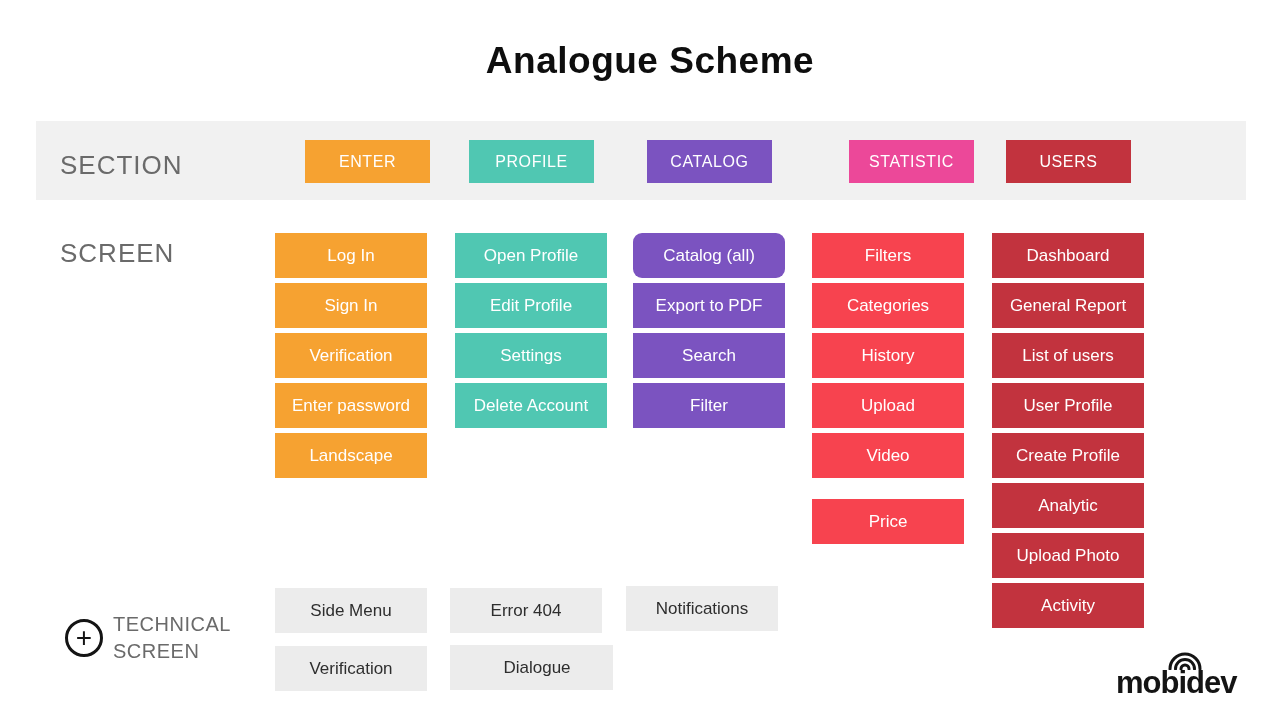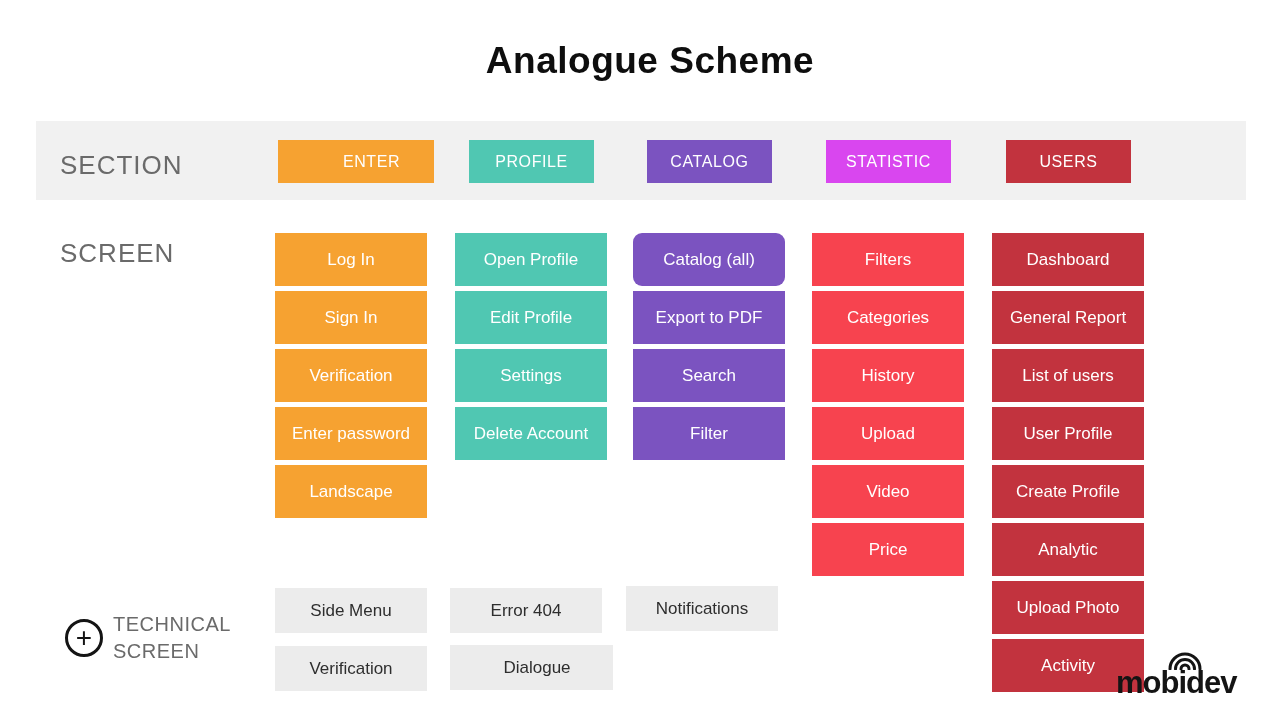--- a/index.html
+++ b/index.html
@@ -15,30 +15,30 @@
   .row-label {
     position:absolute; font-size:26px; letter-spacing:1px; color:#6a6a6a;
   }
   .lbl-section { left:60px; top:150px; }
   .lbl-screen  { left:60px; top:238px; }
   .sec-btn {
     position:absolute; top:140px; width:125px; height:43px;
     display:flex; align-items:center; justify-content:center;
     color:#ffffff; font-size:16px; letter-spacing:0.6px;
   }
-  .sec-0 { left:278px;padding-left:31px; } .sec-1 { left:469px; } .sec-2 { left:647px; }
+  .sec-0 { left:305px; } .sec-1 { left:469px; } .sec-2 { left:647px; }
   .sec-3 { left:826px; } .sec-4 { left:1006px; }
   .col {
     position:absolute; top:233px; width:152px;
     display:flex; flex-direction:column; gap:5px;
   }
   .col-0 { left:275px; } .col-1 { left:455px; } .col-2 { left:633px; }
   .col-3 { left:812px; } .col-4 { left:992px; }
   .scr-btn {
-    height:53px; display:flex; align-items:center; justify-content:center;
+    height:45px; display:flex; align-items:center; justify-content:center;
     color:#ffffff; font-size:17px;
   }
   .plus-circle {
     position:absolute; left:65px; top:619px; width:38px; height:38px;
     box-sizing:border-box; border:3px solid #141414; border-radius:50%;
     display:flex; align-items:center; justify-content:center;
     font-size:28px; font-weight:400; color:#141414; line-height:1;
   }
   .tech-label {
     position:absolute; left:113px; top:611px; color:#6a6a6a;
@@ -69,21 +69,21 @@
   <div class="title">Analogue Scheme</div>
 
   <div class="band" style="background: rgb(241, 241, 241);"></div>
 
   <div class="row-label lbl-section">SECTION</div>
   <div class="row-label lbl-screen">SCREEN</div>
 
   <div class="sec-btn sec-0" style="background: rgb(246, 162, 49);">ENTER</div>
   <div class="sec-btn sec-1" style="background: rgb(80, 199, 178);">PROFILE</div>
   <div class="sec-btn sec-2" style="background: rgb(123, 83, 192);">CATALOG</div>
-  <div class="sec-btn sec-3" style="background: #d946ef;">STATISTIC</div>
+  <div class="sec-btn sec-3" style="background: #ec4899; margin-left: 23px;">STATISTIC</div>
   <div class="sec-btn sec-4" style="background: rgb(194, 51, 62);">USERS</div>
 
   <div class="col col-0">
     <div class="scr-btn" style="background: rgb(246, 162, 49);">Log In</div>
     <div class="scr-btn" style="background: rgb(246, 162, 49);">Sign In</div>
     <div class="scr-btn" style="background: rgb(246, 162, 49);">Verification</div>
     <div class="scr-btn" style="background: rgb(246, 162, 49);">Enter password</div>
     <div class="scr-btn" style="background: rgb(246, 162, 49);">Landscape</div>
   </div>
 
@@ -100,21 +100,21 @@
     <div class="scr-btn" style="background: rgb(123, 83, 192);">Search</div>
     <div class="scr-btn" style="background: rgb(123, 83, 192);">Filter</div>
   </div>
 
   <div class="col col-3">
     <div class="scr-btn" style="background: rgb(247, 67, 79);">Filters</div>
     <div class="scr-btn" style="background: rgb(247, 67, 79);">Categories</div>
     <div class="scr-btn" style="background: rgb(247, 67, 79);">History</div>
     <div class="scr-btn" style="background: rgb(247, 67, 79);">Upload</div>
     <div class="scr-btn" style="background: rgb(247, 67, 79);">Video</div>
-    <div class="scr-btn" style="background: rgb(247, 67, 79);">Price</div>
+    <div class="scr-btn" style="background: rgb(247, 67, 79); margin-top: 16px;">Price</div>
   </div>
 
   <div class="col col-4">
     <div class="scr-btn" style="background: rgb(194, 51, 62);">Dashboard</div>
     <div class="scr-btn" style="background: rgb(194, 51, 62);">General Report</div>
     <div class="scr-btn" style="background: rgb(194, 51, 62);">List of users</div>
     <div class="scr-btn" style="background: rgb(194, 51, 62);">User Profile</div>
     <div class="scr-btn" style="background: rgb(194, 51, 62);">Create Profile</div>
     <div class="scr-btn" style="background: rgb(194, 51, 62);">Analytic</div>
     <div class="scr-btn" style="background: rgb(194, 51, 62);">Upload Photo</div>

